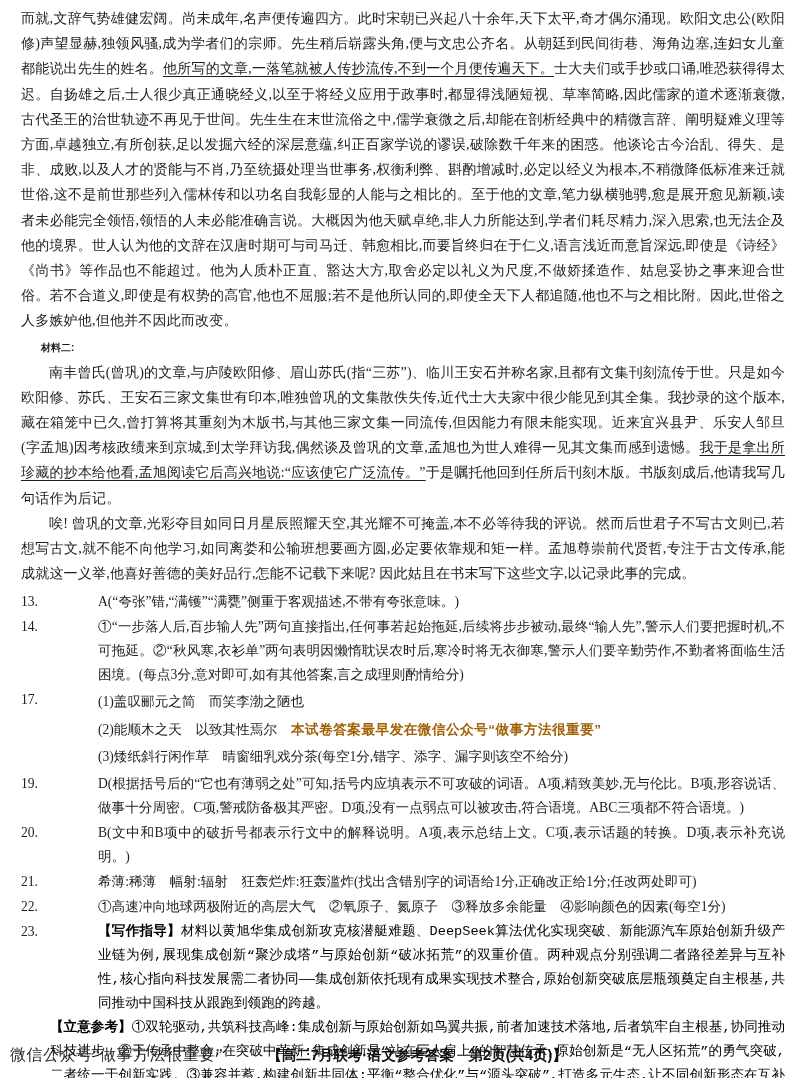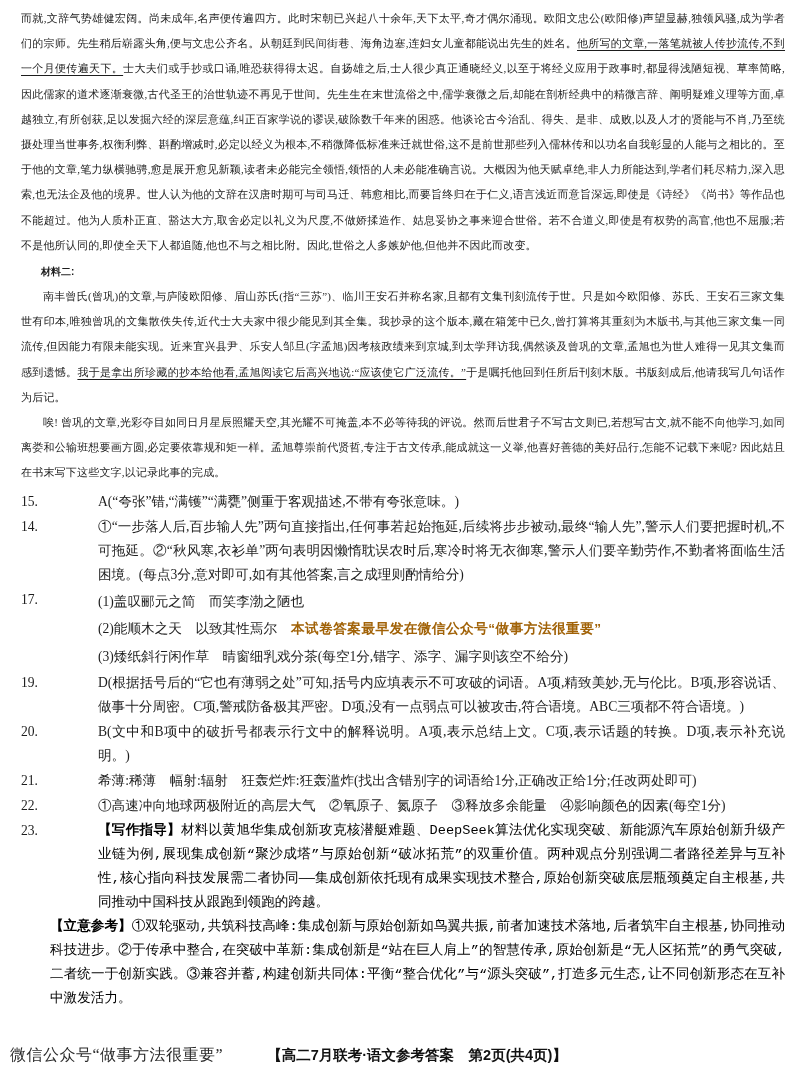--- a/index.html
+++ b/index.html
@@ -3,21 +3,21 @@
 <meta charset="utf-8">
 <style>
   html,body{margin:0;padding:0;}
   .page{
     width:800px;height:1078px;background:#ffffff;position:relative;
     font-family:"Liberation Serif", serif;color:#1d1d1d;overflow:hidden;
     box-sizing:border-box;
   }
   .content{padding:6px 15px 0 21px;}
   p.body{
-    font-size:11px;line-height:25.2px;text-align:justify;margin:0;
+    font-size:14px;line-height:25.2px;text-align:justify;margin:0;
     letter-spacing:0.2px;
   }
   .indent{text-indent:2em;}
   .u{text-decoration:underline;text-underline-offset:3px;}
   .mat-label{
     font-weight:bold;font-family:"Liberation Sans", sans-serif;
     font-size:10px;line-height:24px;margin-left:2em;margin-top:2px;
   }
   .answers{margin-top:4px;}
   .ans{display:flex;font-size:13.6px;line-height:24px;margin-top:1px;}
@@ -54,21 +54,21 @@
 
     <div class="mat-label">材料二:</div>
 
     <p class="body indent"><span>南丰曾氏(曾巩)的文章,与庐陵欧阳修、眉山苏氏(指“三苏”)、临川王安石并称名家,且都有文集刊刻流传于世。只是如今欧阳修、苏氏、王安石三家文集世有印本,唯独曾巩的文集散佚失传,近代士大夫家中很少能见到其全集。我抄录的这个版本,藏在箱笼中已久,曾打算将其重刻为木版书,与其他三家文集一同流传,但因能力有限未能实现。近来宜兴县尹、乐安人邹旦(字孟旭)因考核政绩来到京城,到太学拜访我,偶然谈及曾巩的文章,孟旭也为世人难得一见其文集而感到遗憾。</span><span class="u">我于是拿出所珍藏的抄本给他看,孟旭阅读它后高兴地说:“应该使它广泛流传。”</span><span>于是嘱托他回到任所后刊刻木版。书版刻成后,他请我写几句话作为后记。</span></p>
 
     <p class="body indent">唉! 曾巩的文章,光彩夺目如同日月星辰照耀天空,其光耀不可掩盖,本不必等待我的评说。然而后世君子不写古文则已,若想写古文,就不能不向他学习,如同离娄和公输班想要画方圆,必定要依靠规和矩一样。孟旭尊崇前代贤哲,专注于古文传承,能成就这一义举,他喜好善德的美好品行,怎能不记载下来呢? 因此姑且在书末写下这些文字,以记录此事的完成。</p>
 
     <div class="answers">
 
       <div class="ans">
-        <span class="no">15.</span>
+        <span class="no">13.</span>
         <div class="txt">A(“夸张”错,“满镬”“满甕”侧重于客观描述,不带有夸张意味。)</div>
       </div>
 
       <div class="ans">
         <span class="no">14.</span>
         <div class="txt">①“一步落人后,百步输人先”两句直接指出,任何事若起始拖延,后续将步步被动,最终“输人先”,警示人们要把握时机,不可拖延。②“秋风寒,衣衫单”两句表明因懒惰耽误农时后,寒冷时将无衣御寒,警示人们要辛勤劳作,不勤者将面临生活困境。(每点3分,意对即可,如有其他答案,言之成理则酌情给分)</div>
       </div>
 
       <div class="ans">
         <span class="no">17.</span>

